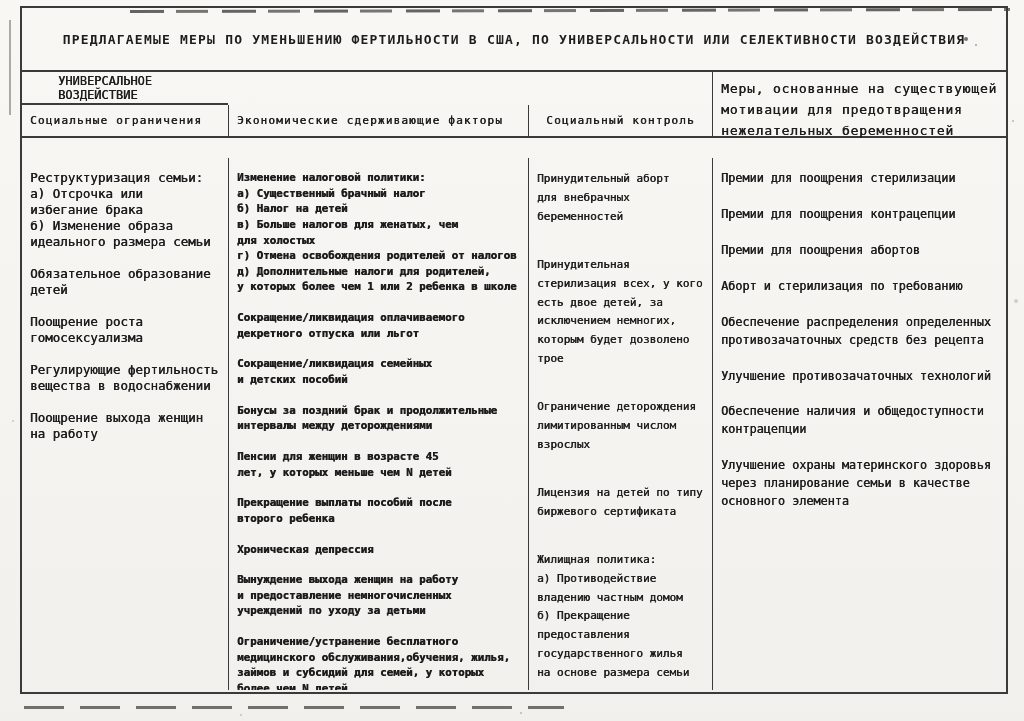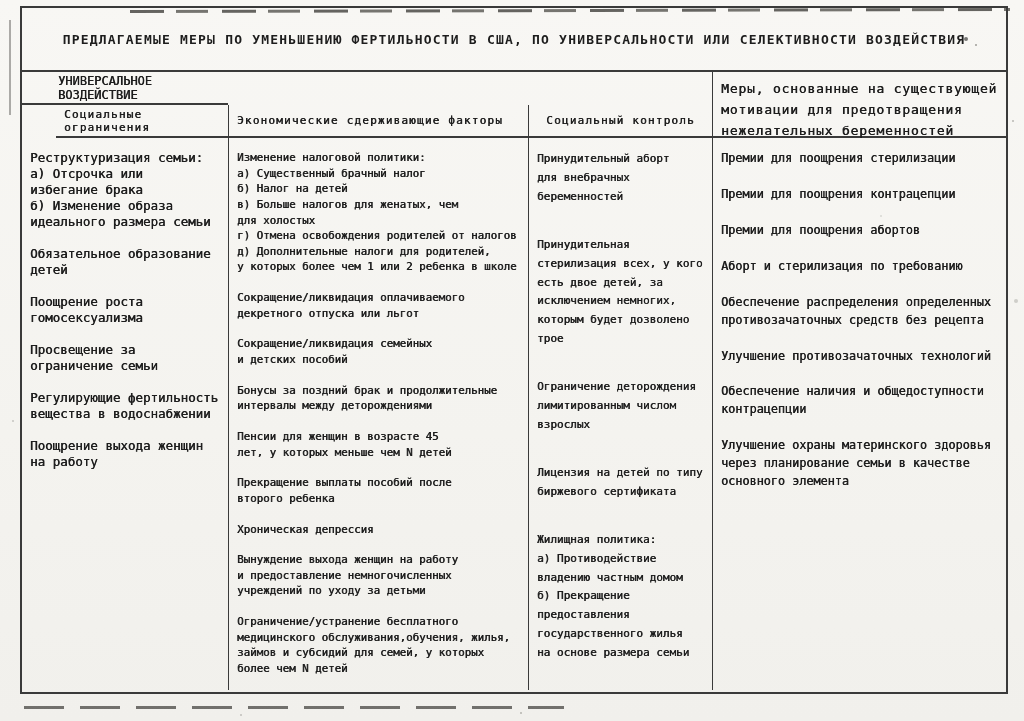--- a/index.html
+++ b/index.html
@@ -64,31 +64,31 @@
   .cell{padding:6px 8px;text-shadow:0.4px 0 currentColor;}
   .vline{border-left:1.5px solid var(--line);}
   .hline{border-bottom:2px solid var(--line);}
   .h-universal{grid-column:1;grid-row:1;font-size:12px;display:flex;align-items:center;padding-left:36px;}
   .h-selective{grid-column:2/4;grid-row:1;font-size:11px;display:flex;align-items:center;letter-spacing:.3px;}
   .h-motivation{
     grid-column:4;grid-row:1/3;font-size:13px;letter-spacing:.8px;
     line-height:1.6;white-space:pre-line;padding-top:7px;
   }
   .h-sub{font-size:11px;letter-spacing:1.2px;display:flex;align-items:center;}
-  .h-social-restrictions{grid-column:1;grid-row:2;margin-left:34px;}
+  .h-social-restrictions{grid-column:1;grid-row:2;}
   .h-economic{grid-column:2;grid-row:2;}
   .h-social-control{grid-column:3;grid-row:2;justify-content:center;}
-  .bcell{padding:12px 8px 6px 8px;overflow:hidden;}
+  .bcell{padding:12px 8px 6px 8px;overflow:hidden;margin-top:20px;}
   .b1{grid-column:1;grid-row:3;font-size:12.5px;line-height:1.28;}
   .b2{grid-column:2;grid-row:3;font-size:10.8px;line-height:1.45;}
   .b3{grid-column:3;grid-row:3;font-size:11px;line-height:1.72;}
   .b4{grid-column:4;grid-row:3;font-size:11.8px;line-height:1.52;}
   .para{margin:0;white-space:pre-wrap;text-shadow:0.4px 0 currentColor;}
   .b1 .para{margin-bottom:16px;}
-  .b2 .para{margin-bottom:15px;}
+  .b2 .para{margin-bottom:15px;font-weight:bold;}
   .b3 .para{margin-bottom:29px;}
   .b4 .para{margin-bottom:18px;}
 </style>
 </head>
 <body>
 
 <div class="sheet">
   <div class="scan-dash-top"></div>
   <div class="scan-mark-left"></div>
   <div class="scan-specks"></div>
@@ -109,22 +109,20 @@
       <div class="bcell b1">
           <p class="para">Реструктуризация семьи:
 а) Отсрочка или
 избегание брака
 б) Изменение образа
 идеального размера семьи</p>
           <p class="para">Обязательное образование
 детей</p>
           <p class="para">Поощрение роста
 гомосексуализма</p>
-          <p class="para">Просвещение за
-ограничение семьи</p>
           <p class="para">Регулирующие фертильность
 вещества в водоснабжении</p>
           <p class="para">Поощрение выхода женщин
 на работу</p>
         </div>
       <div class="bcell b2 vline">
           <p class="para">Изменение налоговой политики:
 а) Существенный брачный налог
 б) Налог на детей
 в) Больше налогов для женатых, чем

